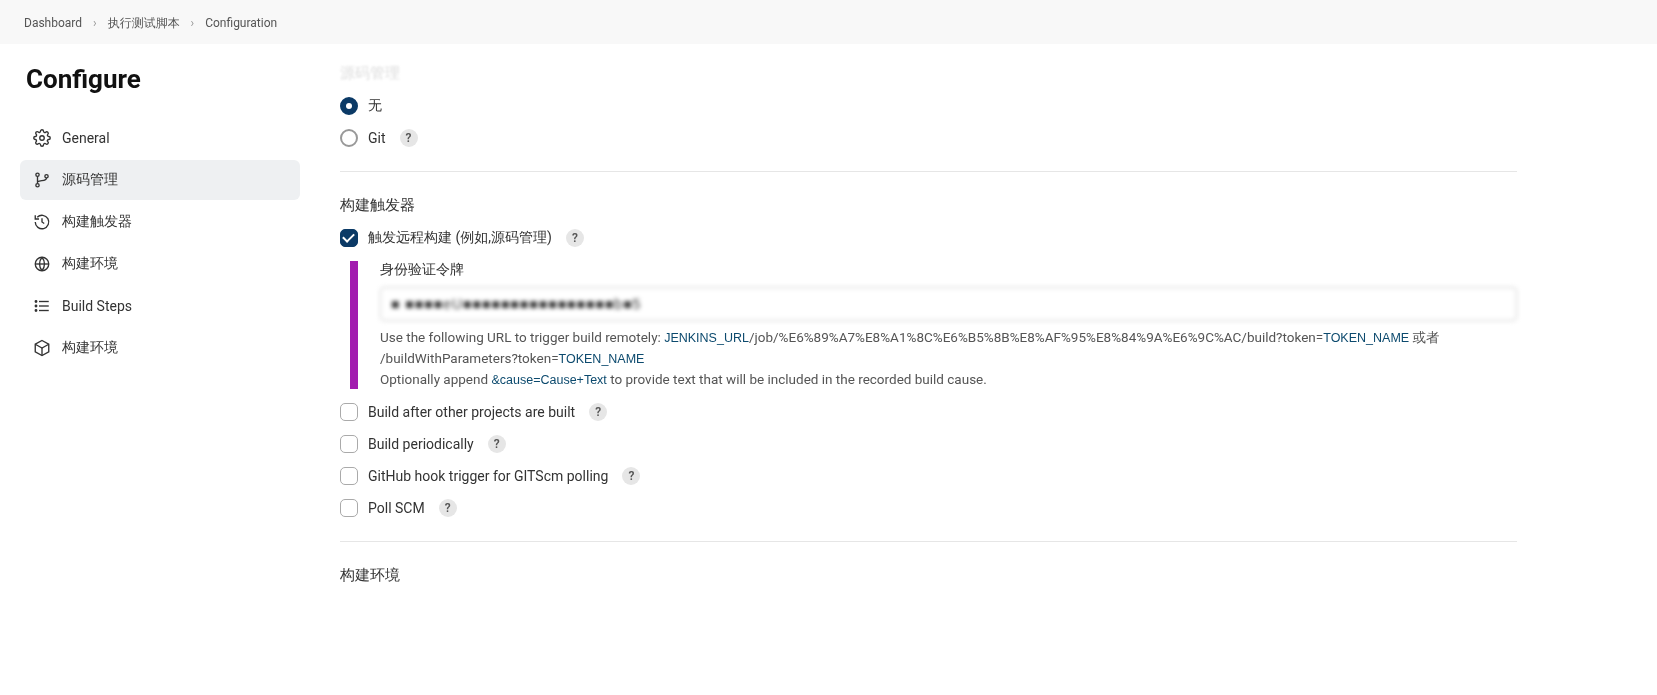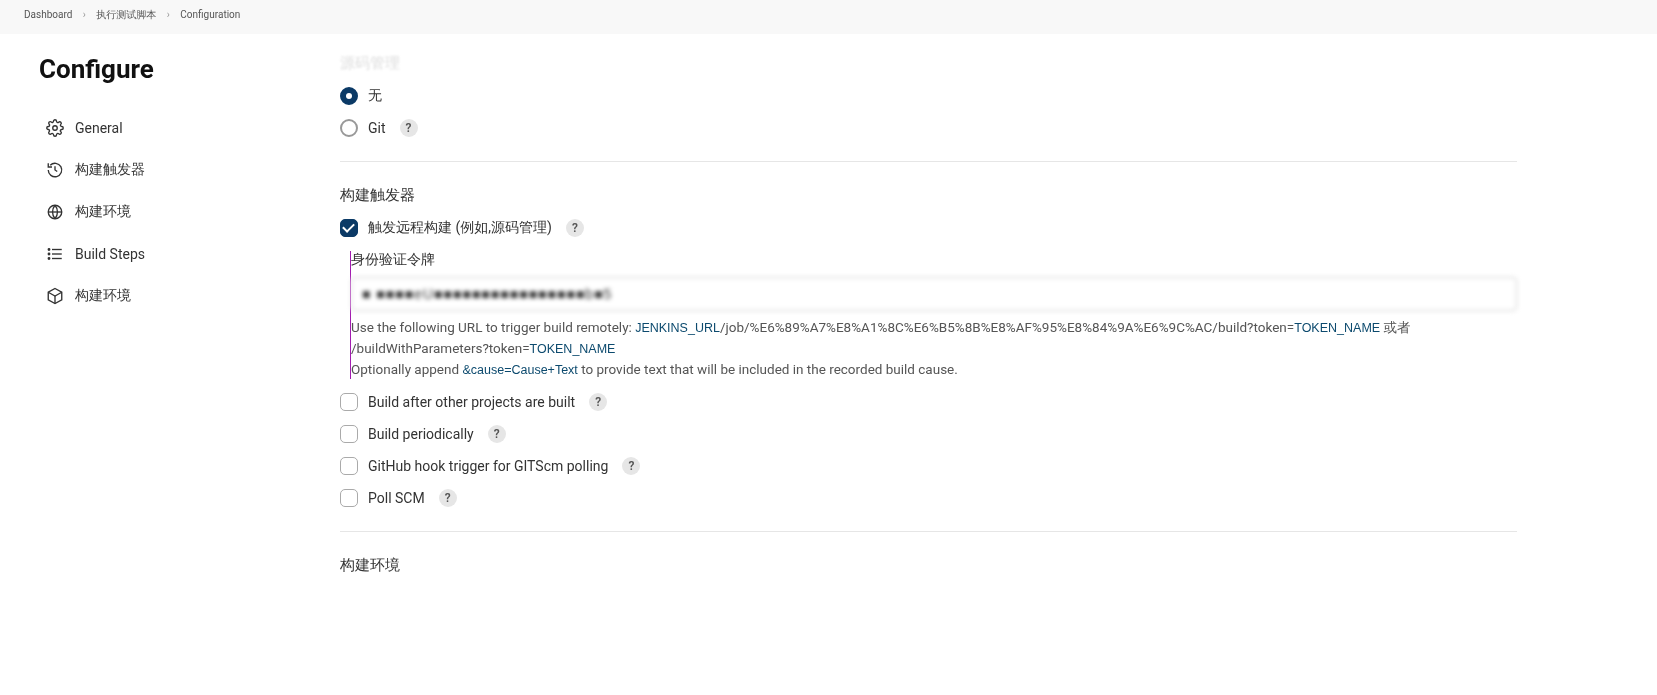--- a/index.html
+++ b/index.html
@@ -4,33 +4,33 @@
 <style>
   * { box-sizing: border-box; margin: 0; padding: 0; }
   body {
     font-family: -apple-system, BlinkMacSystemFont, "Segoe UI", Roboto, "Helvetica Neue", Arial, sans-serif;
     font-size: 14px;
     color: #333;
     background: #fff;
   }
   .breadcrumb-bar {
     background: #f8f8f8;
-    padding: 8px 24px 12px 24px;
-    font-size: 10px;
+    padding: 15px 24px 12px 24px;
+    font-size: 12px;
     color: #555;
   }
   .breadcrumb-bar a { color: #555; text-decoration: none; }
   .breadcrumb-sep { margin: 0 8px; color: #999; }
   .layout {
     display: flex;
     padding: 20px 0 0 0;
   }
   .sidebar {
     width: 320px;
-    padding: 0 33px;
+    padding: 0 20px;
     flex-shrink: 0;
   }
   .sidebar h1 {
     font-size: 26px;
     font-weight: 700;
     color: #111;
     margin-bottom: 24px;
     padding-left: 6px;
   }
   .nav-item {
@@ -133,22 +133,23 @@
     font-weight: 600;
     cursor: pointer;
     margin-left: 4px;
   }
   hr.sep {
     border: none;
     border-top: 1px solid #e6e6e6;
     margin: 24px 0;
   }
   .sub-block {
-    border-left: 1px solid #a21caf;
+    border-left: 8px solid #a21caf;
     margin-left: 10px;
+    padding-left: 22px;
     margin-top: 6px;
     margin-bottom: 8px;
   }
   .field-label {
     font-size: 14px;
     color: #333;
     margin-bottom: 8px;
   }
   .text-input {
     width: 100%;
@@ -195,20 +196,32 @@
     <div class="nav-item">
       <span class="nav-icon">
         <svg viewBox="0 0 24 24">
             <circle cx="12" cy="12" r="3"></circle>
             <path d="M19.4 15a1.7 1.7 0 0 0 .34 1.87l.06.06a2 2 0 1 1-2.83 2.83l-.06-.06a1.7 1.7 0 0 0-1.87-.34 1.7 1.7 0 0 0-1 1.56V21a2 2 0 1 1-4 0v-.09a1.7 1.7 0 0 0-1.11-1.56 1.7 1.7 0 0 0-1.87.34l-.06.06a2 2 0 1 1-2.83-2.83l.06-.06a1.7 1.7 0 0 0 .34-1.87 1.7 1.7 0 0 0-1.56-1H3a2 2 0 1 1 0-4h.09a1.7 1.7 0 0 0 1.56-1.11 1.7 1.7 0 0 0-.34-1.87l-.06-.06a2 2 0 1 1 2.83-2.83l.06.06a1.7 1.7 0 0 0 1.87.34h.0A1.7 1.7 0 0 0 10 3.09V3a2 2 0 1 1 4 0v.09a1.7 1.7 0 0 0 1 1.56 1.7 1.7 0 0 0 1.87-.34l.06-.06a2 2 0 1 1 2.83 2.83l-.06.06a1.7 1.7 0 0 0-.34 1.87v0a1.7 1.7 0 0 0 1.56 1H21a2 2 0 1 1 0 4h-.09a1.7 1.7 0 0 0-1.56 1z"></path>
           </svg>
       </span>
       <span>General</span>
     </div>
 
+    <div class="nav-item active">
+      <span class="nav-icon">
+        <svg viewBox="0 0 24 24">
+            <circle cx="6" cy="5" r="2.2"></circle>
+            <circle cx="6" cy="19" r="2.2"></circle>
+            <circle cx="18" cy="7" r="2.2"></circle>
+            <path d="M6 7.2v9.6"></path>
+            <path d="M18 9.2c0 4-6 3-12 5"></path>
+          </svg>
+      </span>
+      <span>源码管理</span>
+    </div>
 
     <div class="nav-item">
       <span class="nav-icon">
         <svg viewBox="0 0 24 24">
             <path d="M3 12a9 9 0 1 0 2.64-6.36"></path>
             <polyline points="3 3 3 8 8 8"></polyline>
             <polyline points="12 7 12 12 15 14"></polyline>
           </svg>
       </span>
       <span>构建触发器</span>

